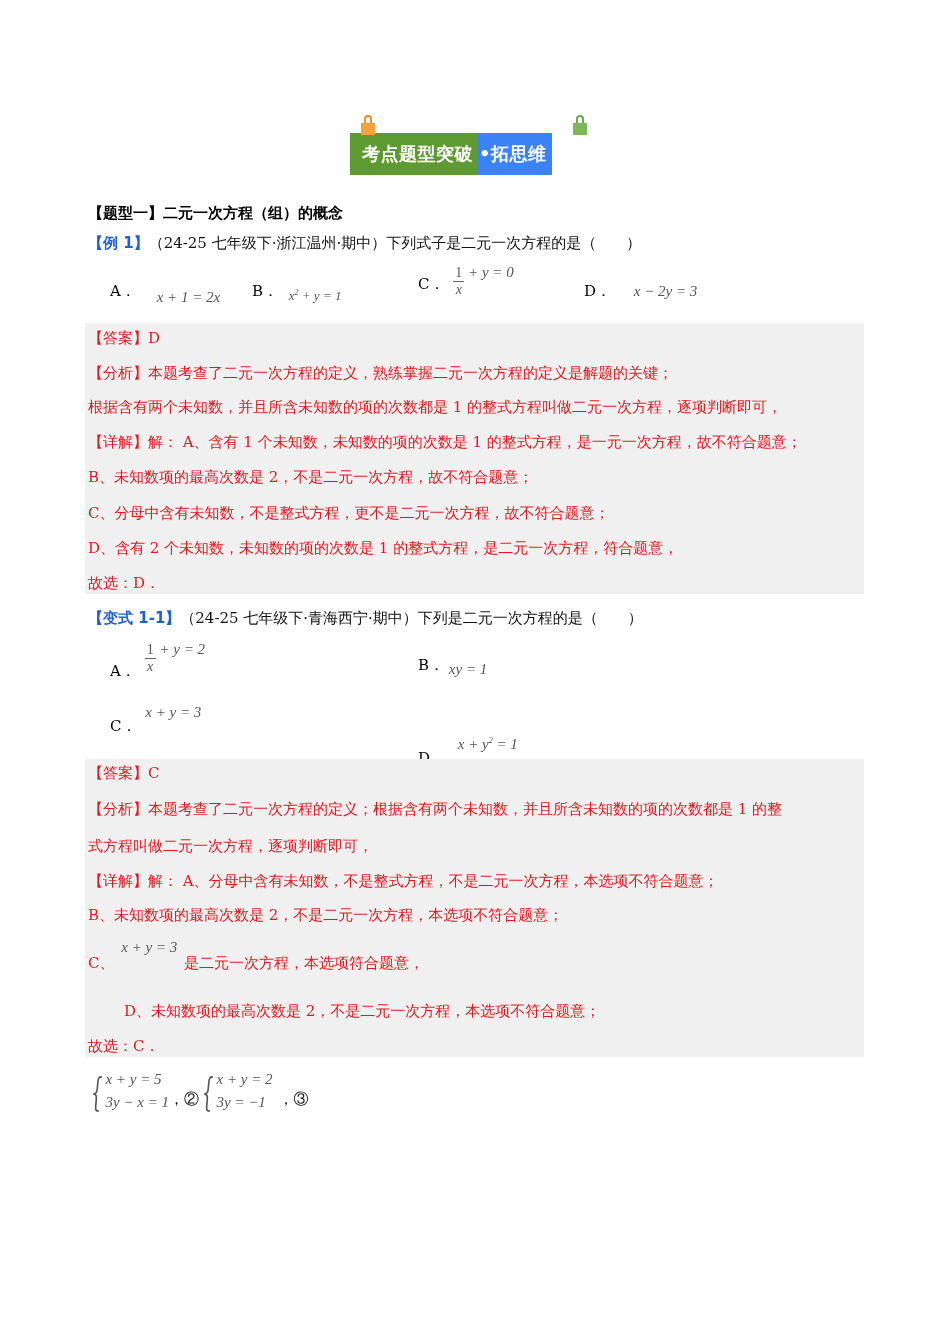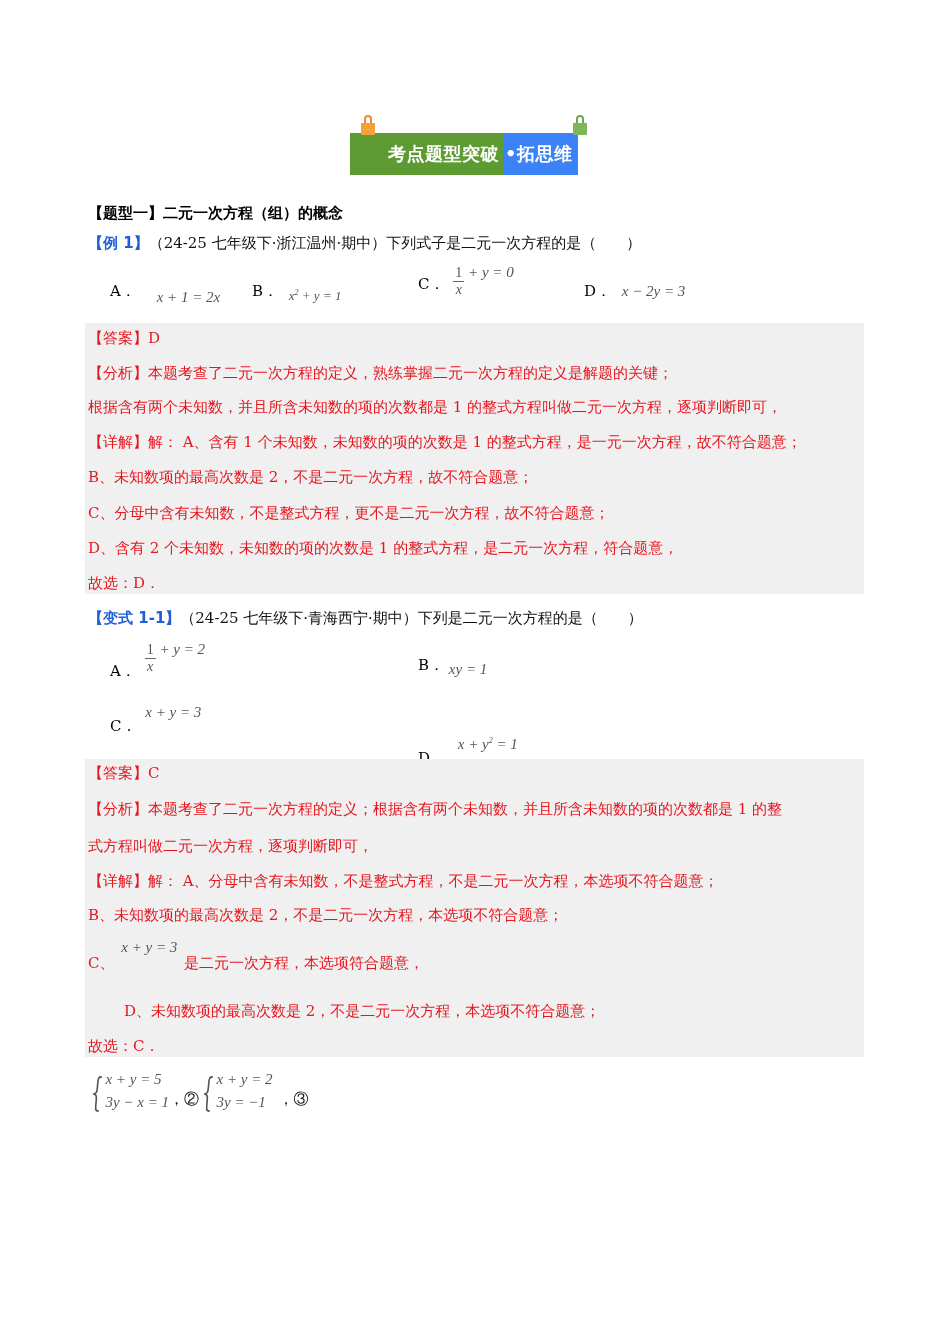--- a/index.html
+++ b/index.html
@@ -3,21 +3,21 @@
   <meta charset="utf-8">
   <style>
     * { margin: 0; padding: 0; box-sizing: border-box; }
     html, body { width: 950px; height: 1344px; background: #ffffff; }
     body { position: relative; font-family: "DejaVu Serif", "Liberation Serif", serif; color: #000; font-size: 15px; overflow: hidden; }
 
     .abs { position: absolute; white-space: nowrap; }
 
     
     .banner { position: absolute; left: 350px; top: 133px; height: 42px; width: 250px; display: flex; }
-    .banner .green { background: #5e9a32; width: 153px; height: 100%; color: #ffffff; font-family: "DejaVu Sans", sans-serif; font-weight: bold; font-size: 18px; display: flex; align-items: center; justify-content: flex-end; padding-right: 4px; letter-spacing: 0.5px; }
+    .banner .green { background: #5e9a32; width: 127px; height: 100%; color: #ffffff; font-family: "DejaVu Sans", sans-serif; font-weight: bold; font-size: 18px; display: flex; align-items: center; justify-content: flex-end; padding-right: 4px; letter-spacing: 0.5px; }
     .banner .orange { background: #3b82f6; width: 75px; height: 100%; color: #ffffff; font-family: "DejaVu Sans", sans-serif; font-weight: bold; font-size: 18px; display: flex; align-items: center; padding-left: 2px; letter-spacing: 0.5px; }
     .clip { position: absolute; width: 14px; height: 20px; }
     .clip .ring { position: absolute; left: 3px; top: 0; width: 8px; height: 9px; border: 2px solid; border-radius: 4px 4px 0 0; border-bottom: none; }
     .clip .body { position: absolute; left: 0; top: 8px; width: 14px; height: 12px; }
     .clip-left { left: 361px; top: 115px; }
     .clip-left .ring { border-color: #f5882a; }
     .clip-left .body { background: #f5a23a; }
     .clip-right { left: 573px; top: 115px; }
     .clip-right .ring { border-color: #6aa84f; }
     .clip-right .body { background: #7cb85a; }
@@ -70,21 +70,21 @@
 </div>
 <div class="abs" style="left:418px; top:266px;">
   <span class="opt-label" style="position:relative; top:4px;">C．</span>
   <span class="math" style="margin-left:4px;"><span class="frac">
         <span class="num">1</span>
         <span class="den">x</span>
       </span><span style="position:relative; top:-8px;"> + y = 0</span></span>
 </div>
 <div class="abs" style="left:584px; top:282px;">
   <span class="opt-label">D．</span>
-  <span class="math" style="margin-left:6px;font-style:italic;">x − 2y = 3</span>
+  <span class="math" style="margin-left:18px;font-style:italic;">x − 2y = 3</span>
 </div>
 
 <div class="ans-box" style="top:323px; height:271px;"></div>
 <div class="abs red" style="left:88px; top:329px;">
   <span>【答案】</span><span>D</span>
 </div>
 <div class="abs red" style="left:88px; top:364px;">
   <span>【分析】</span><span>本题考查了二元一次方程的定义，熟练掌握二元一次方程的定义是解题的关键；</span>
 </div>
 <div class="abs red" style="left:88px; top:398px;">根据含有两个未知数，并且所含未知数的项的次数都是 1 的整式方程叫做二元一次方程，逐项判断即可，</div>

